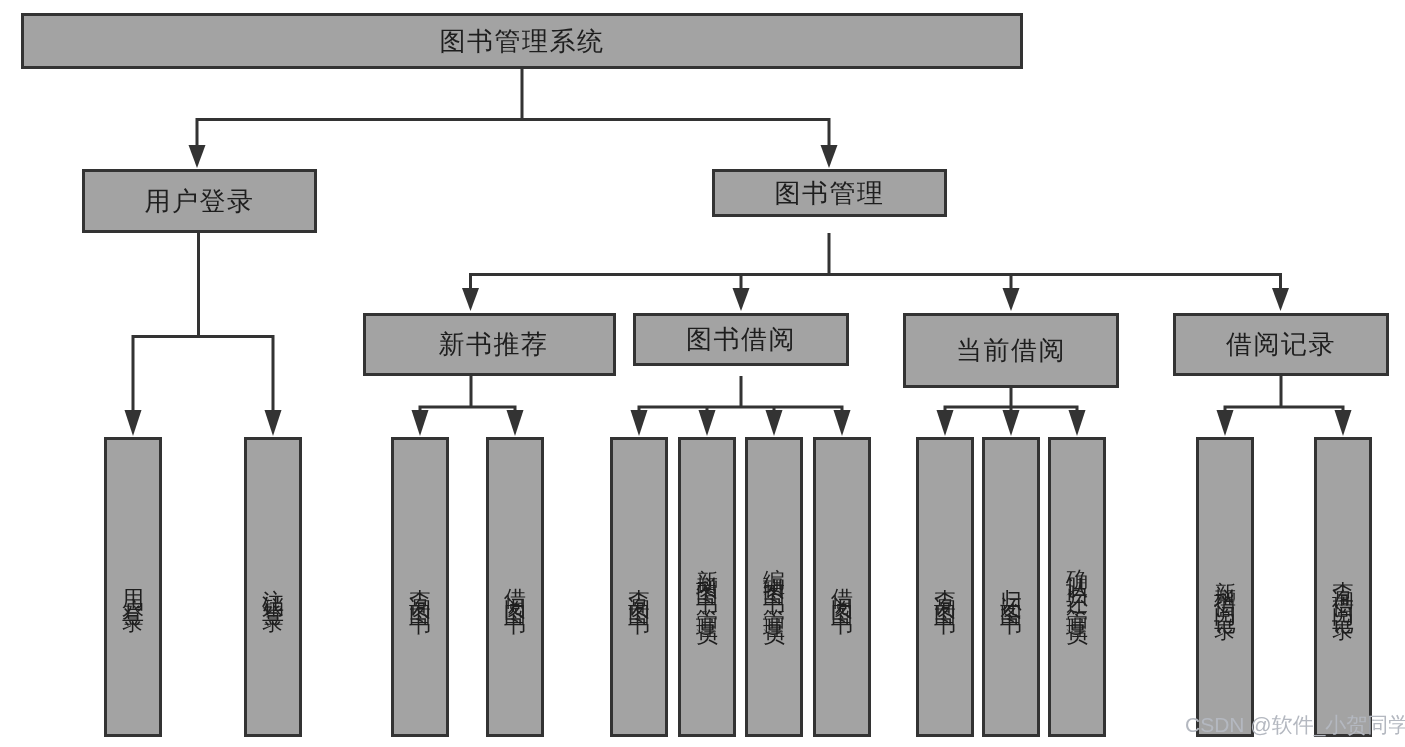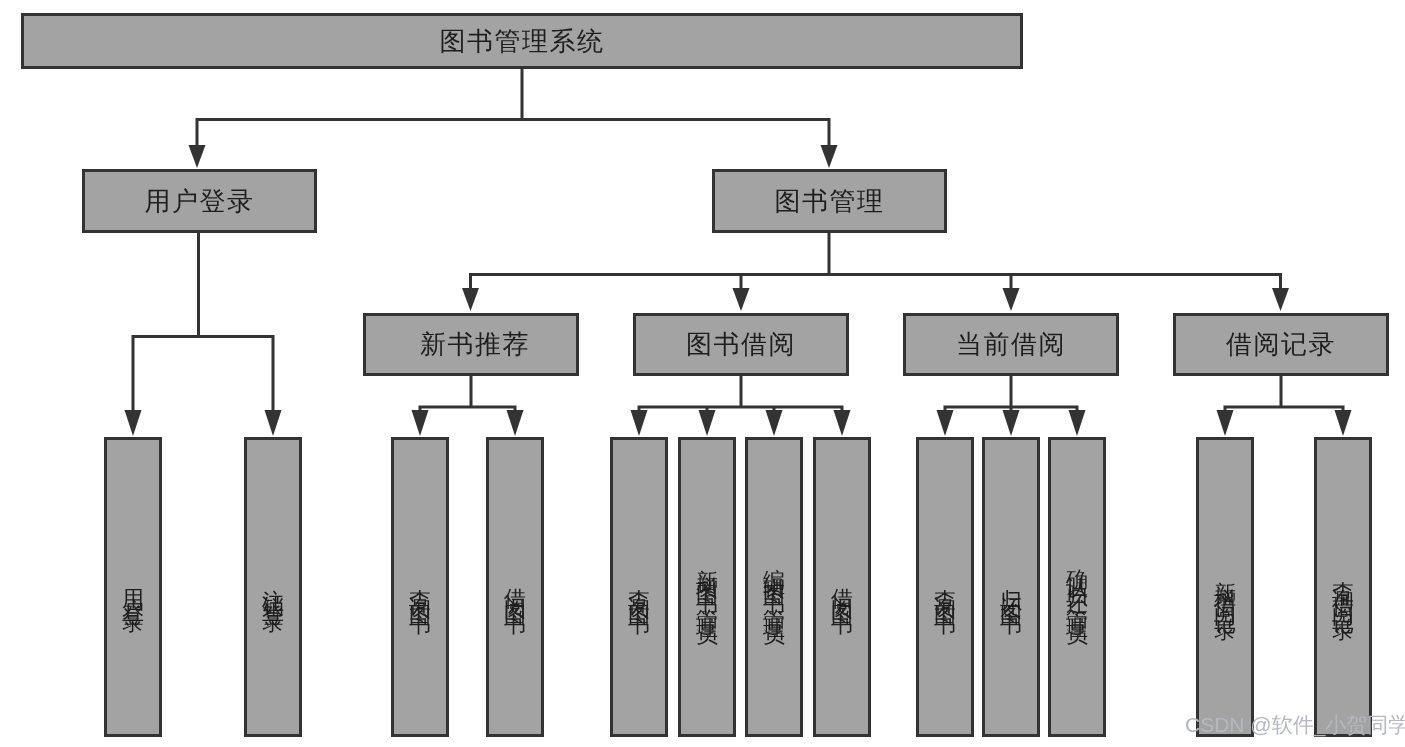--- a/index.html
+++ b/index.html
@@ -88,31 +88,31 @@
     </g>
   </svg>
 
   <div class="box" style="left:21px;top:13px;width:1002px;height:56px;">
     <span class="hlabel">图书管理系统</span>
   </div>
 
   <div class="box" style="left:82px;top:169px;width:235px;height:64px;">
     <span class="hlabel">用户登录</span>
   </div>
-  <div class="box" style="left:712px;top:169px;width:235px;height:64px;">
+  <div class="box" style="left:712px;top:169px;width:235px;height:48px;">
     <span class="hlabel">图书管理</span>
   </div>
 
-  <div class="box" style="left:363px;top:313px;width:216px;height:63px;padding-left:8px;">
+  <div class="box" style="left:363px;top:313px;width:253px;height:63px;padding-left:8px;">
     <span class="hlabel">新书推荐</span>
   </div>
-  <div class="box" style="left:633px;top:313px;width:216px;height:63px;">
+  <div class="box" style="left:633px;top:313px;width:216px;height:53px;">
     <span class="hlabel">图书借阅</span>
   </div>
-  <div class="box" style="left:903px;top:313px;width:216px;height:63px;align-items:center;">
+  <div class="box" style="left:903px;top:313px;width:216px;height:75px;align-items:center;">
     <span class="hlabel">当前借阅</span>
   </div>
   <div class="box" style="left:1173px;top:313px;width:216px;height:63px;">
     <span class="hlabel">借阅记录</span>
   </div>
 
   <div class="box vbox" style="left:104px;">
     <span class="vlabel">用户登录</span>
   </div>
   <div class="box vbox" style="left:244px;">

